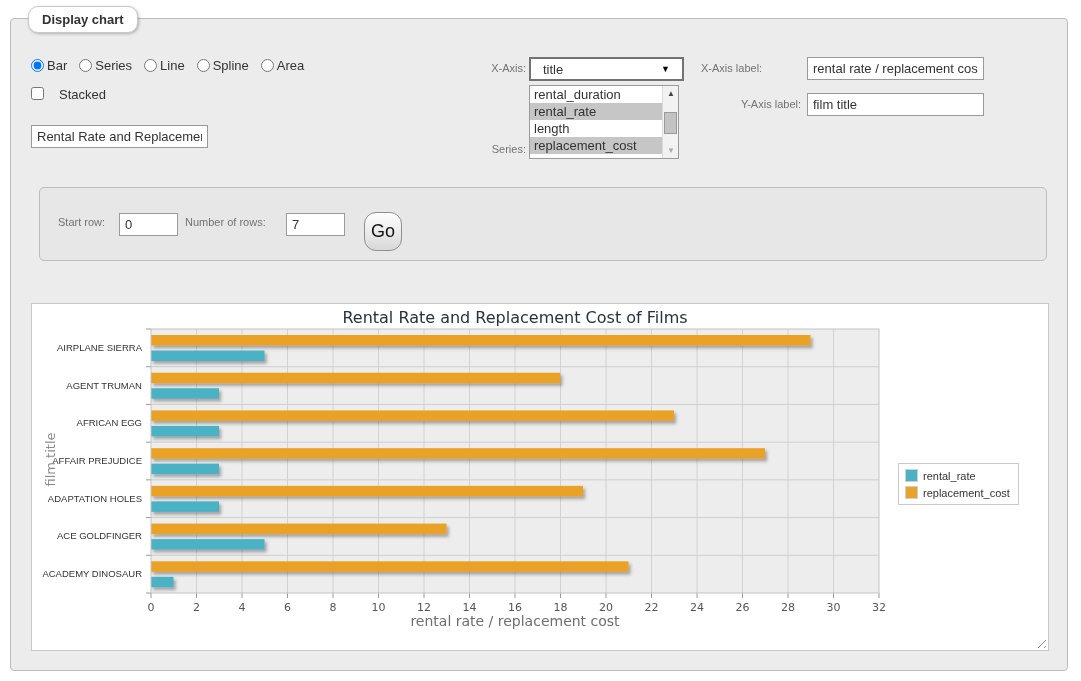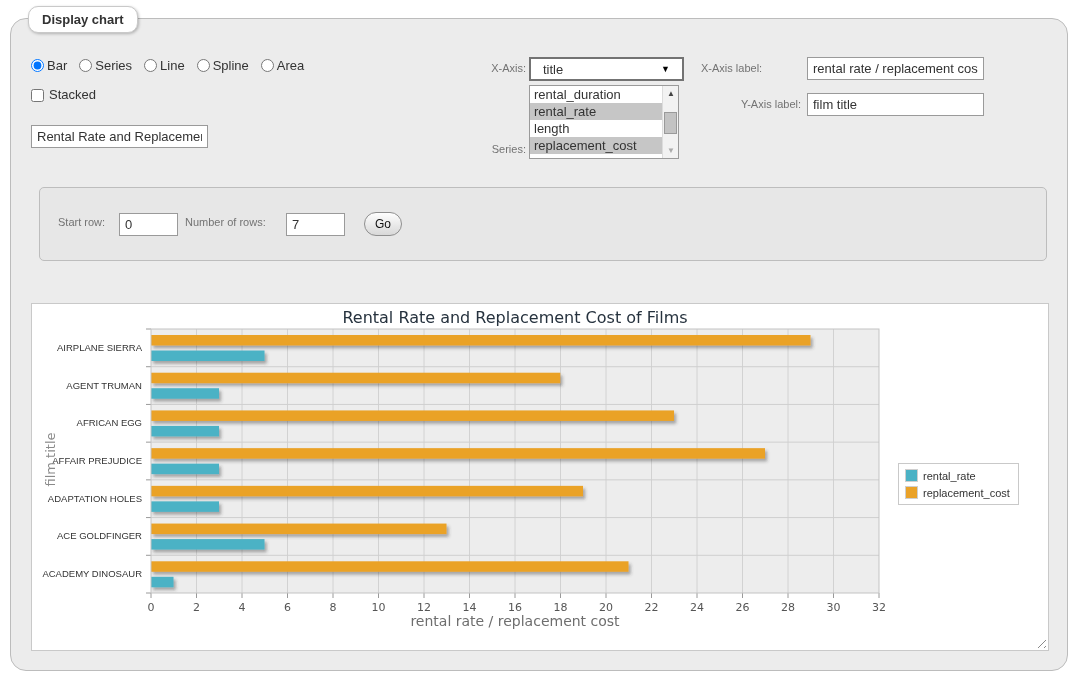--- a/index.html
+++ b/index.html
@@ -2,29 +2,29 @@
 <html><head>
 <meta charset="utf-8">
 <style>
   * { margin:0; padding:0; box-sizing:border-box; }
   html,body { width:1081px; height:681px; background:#ffffff; overflow:hidden;
               font-family:"Liberation Sans", sans-serif; font-size:13px; color:#333; }
   .abs { position:absolute; }
 
   
   #display-panel { left:10px; top:18px; width:1058px; height:653px;
-                   background:#ececec; border:1px solid #bcbcbc; border-radius:16px; }
+                   background:#ececec; border:1px solid #bcbcbc; border-radius:4px; }
   #panel-legend { left:28px; top:6px; background:#fff; border:1px solid #c9c9c9; border-radius:10px;
                   padding:5px 13px; font-weight:bold; font-size:13px; color:#333;
                   box-shadow:1px 1px 3px rgba(0,0,0,0.25); z-index:5; }
 
   
   #chart-type-row { left:20px; top:36px; height:20px; display:flex; align-items:center; gap:4px; }
   #chart-type-row label { display:flex; align-items:center; gap:3px; margin-right:8px; cursor:default; }
-  #stacked-row { left:20px; top:68px; display:flex; align-items:flex-end; gap:5px; }
+  #stacked-row { left:20px; top:68px; display:flex; align-items:flex-start; gap:15px; }
   input[type=text] { border:1px solid #9a9a9a; background:#fff; font-family:inherit;
                      font-size:13px; color:#333; padding:2px 5px; }
   #chart-title-input { left:20px; top:106px; width:177px; height:23px; }
 
   .form-label { color:#737373; font-size:11px; }
   #x-axis-label-span  { left:430px; top:43px;  width:85px; text-align:right; }
   #series-label-span  { left:430px; top:124px; width:85px; text-align:right; }
   #xlabel-label-span  { left:690px; top:43px;  width:100px; }
   #ylabel-label-span  { left:690px; top:79px;  width:100px; text-align:right; }
 
@@ -50,23 +50,23 @@
   #xlabel-input { left:796px; top:38px; width:177px; height:23px; }
   #ylabel-input { left:796px; top:74px; width:177px; height:23px; }
 
   
   #rows-panel { left:28px; top:168px; width:1008px; height:74px; background:#e7e7e7;
                 border:1px solid #bdbdbd; border-radius:5px; }
   #start-row-label { left:18px; top:28px; }
   #start-row-input { left:79px; top:25px; width:59px; height:23px; }
   #num-rows-label { left:145px; top:28px; }
   #num-rows-input { left:246px; top:25px; width:59px; height:23px; }
-  #go-button { left:324px; top:24px; width:38px; height:24px; border:1px solid #8f8f8f;
+  #go-button { left:324px; top:24px; width:38px; height:39px; border:1px solid #8f8f8f;
                border-radius:12px; background:linear-gradient(#fefefe,#d8d8d8);
-               font-family:inherit; font-size:12px; color:#111; cursor:default; }
+               font-family:inherit; font-size:18px; color:#111; cursor:default; }
 
   
   #chart-panel { left:20px; top:284px; width:1018px; height:348px; background:#ffffff;
                  border:1px solid #c9c9c9; }
   #chart-title { left:119px; top:4px; width:728px; text-align:center; font-size:16px;
                  color:#26323e; font-family:"DejaVu Sans", sans-serif; }
   #chart-svg { left:0; top:0; }
   #chart-xlabel { left:119px; top:309px; width:728px; text-align:center; font-size:14px;
                   color:#6e6e6e; font-family:"DejaVu Sans", sans-serif; }
   #chart-ylabel { left:-32px; top:148px; width:100px; text-align:center; font-size:13px;

